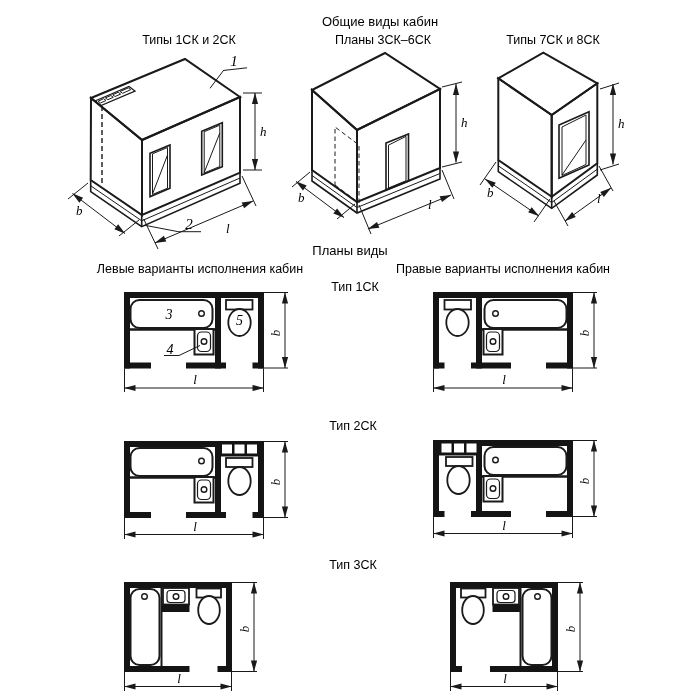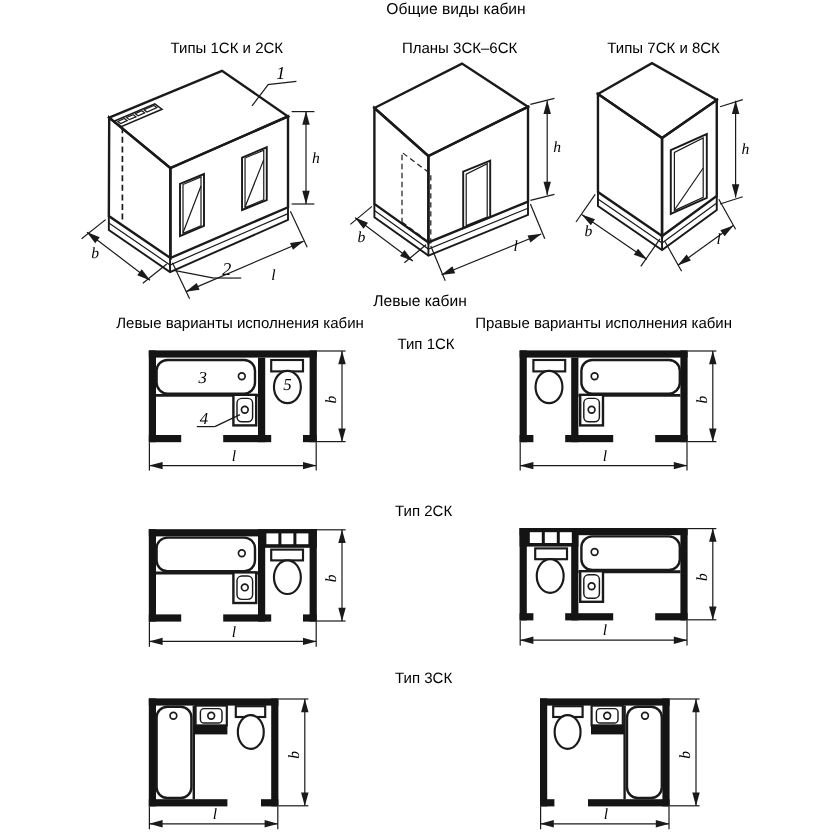--- a/index.html
+++ b/index.html
@@ -26,25 +26,25 @@
 <div class="canvas">
 
   <svg width="0" height="0" style="position:absolute">
     <defs>
       <marker id="arr" viewBox="0 0 12 8" markerWidth="12" markerHeight="8" refX="11.5" refY="4" orient="auto-start-reverse" markerUnits="userSpaceOnUse">
         <path d="M11.8,4 L0.5,0.9 L0.5,7.1 Z" fill="#1a1a1a"></path>
       </marker>
     </defs>
   </svg>
 
-  <div class="lbl title" style="left:380px;top:0;text-align:center;">Общие виды кабин</div>
+  <div class="lbl title" style="left:380px;top:14px;text-align:center;">Общие виды кабин</div>
   <div class="lbl" style="left:168px;top:33px;margin-left:21px;">Типы 1СК и 2СК</div>
   <div class="lbl" style="left:383px;top:33px;">Планы 3СК–6СК</div>
   <div class="lbl" style="left:553px;top:33px;">Типы 7СК и 8СК</div>
-  <div class="lbl title" style="left:350px;top:243px;">Левые кабин</div>
+  <div class="lbl title" style="left:350px;top:243px;">Планы виды</div>
   <div class="lbl" style="left:503px;top:262px;">Правые варианты исполнения кабин</div>
   <div class="lbl" style="left:200px;top:262px;">Левые варианты исполнения кабин</div>
   <div class="lbl" style="left:355px;top:280px;">Тип 1СК</div>
   <div class="lbl" style="left:353px;top:419px;">Тип 2СК</div>
   <div class="lbl" style="left:353px;top:558px;">Тип 3СК</div>
 
   <svg style="left:55px;top:52px;" width="230" height="195" viewBox="0 0 230 195">
     <g>
       <polygon class="ln thick" points="36,46 130,7 185,45 87,88"></polygon>
       <polygon class="ln thick" points="36,46 87,88 87,163 35.7,128"></polygon>

